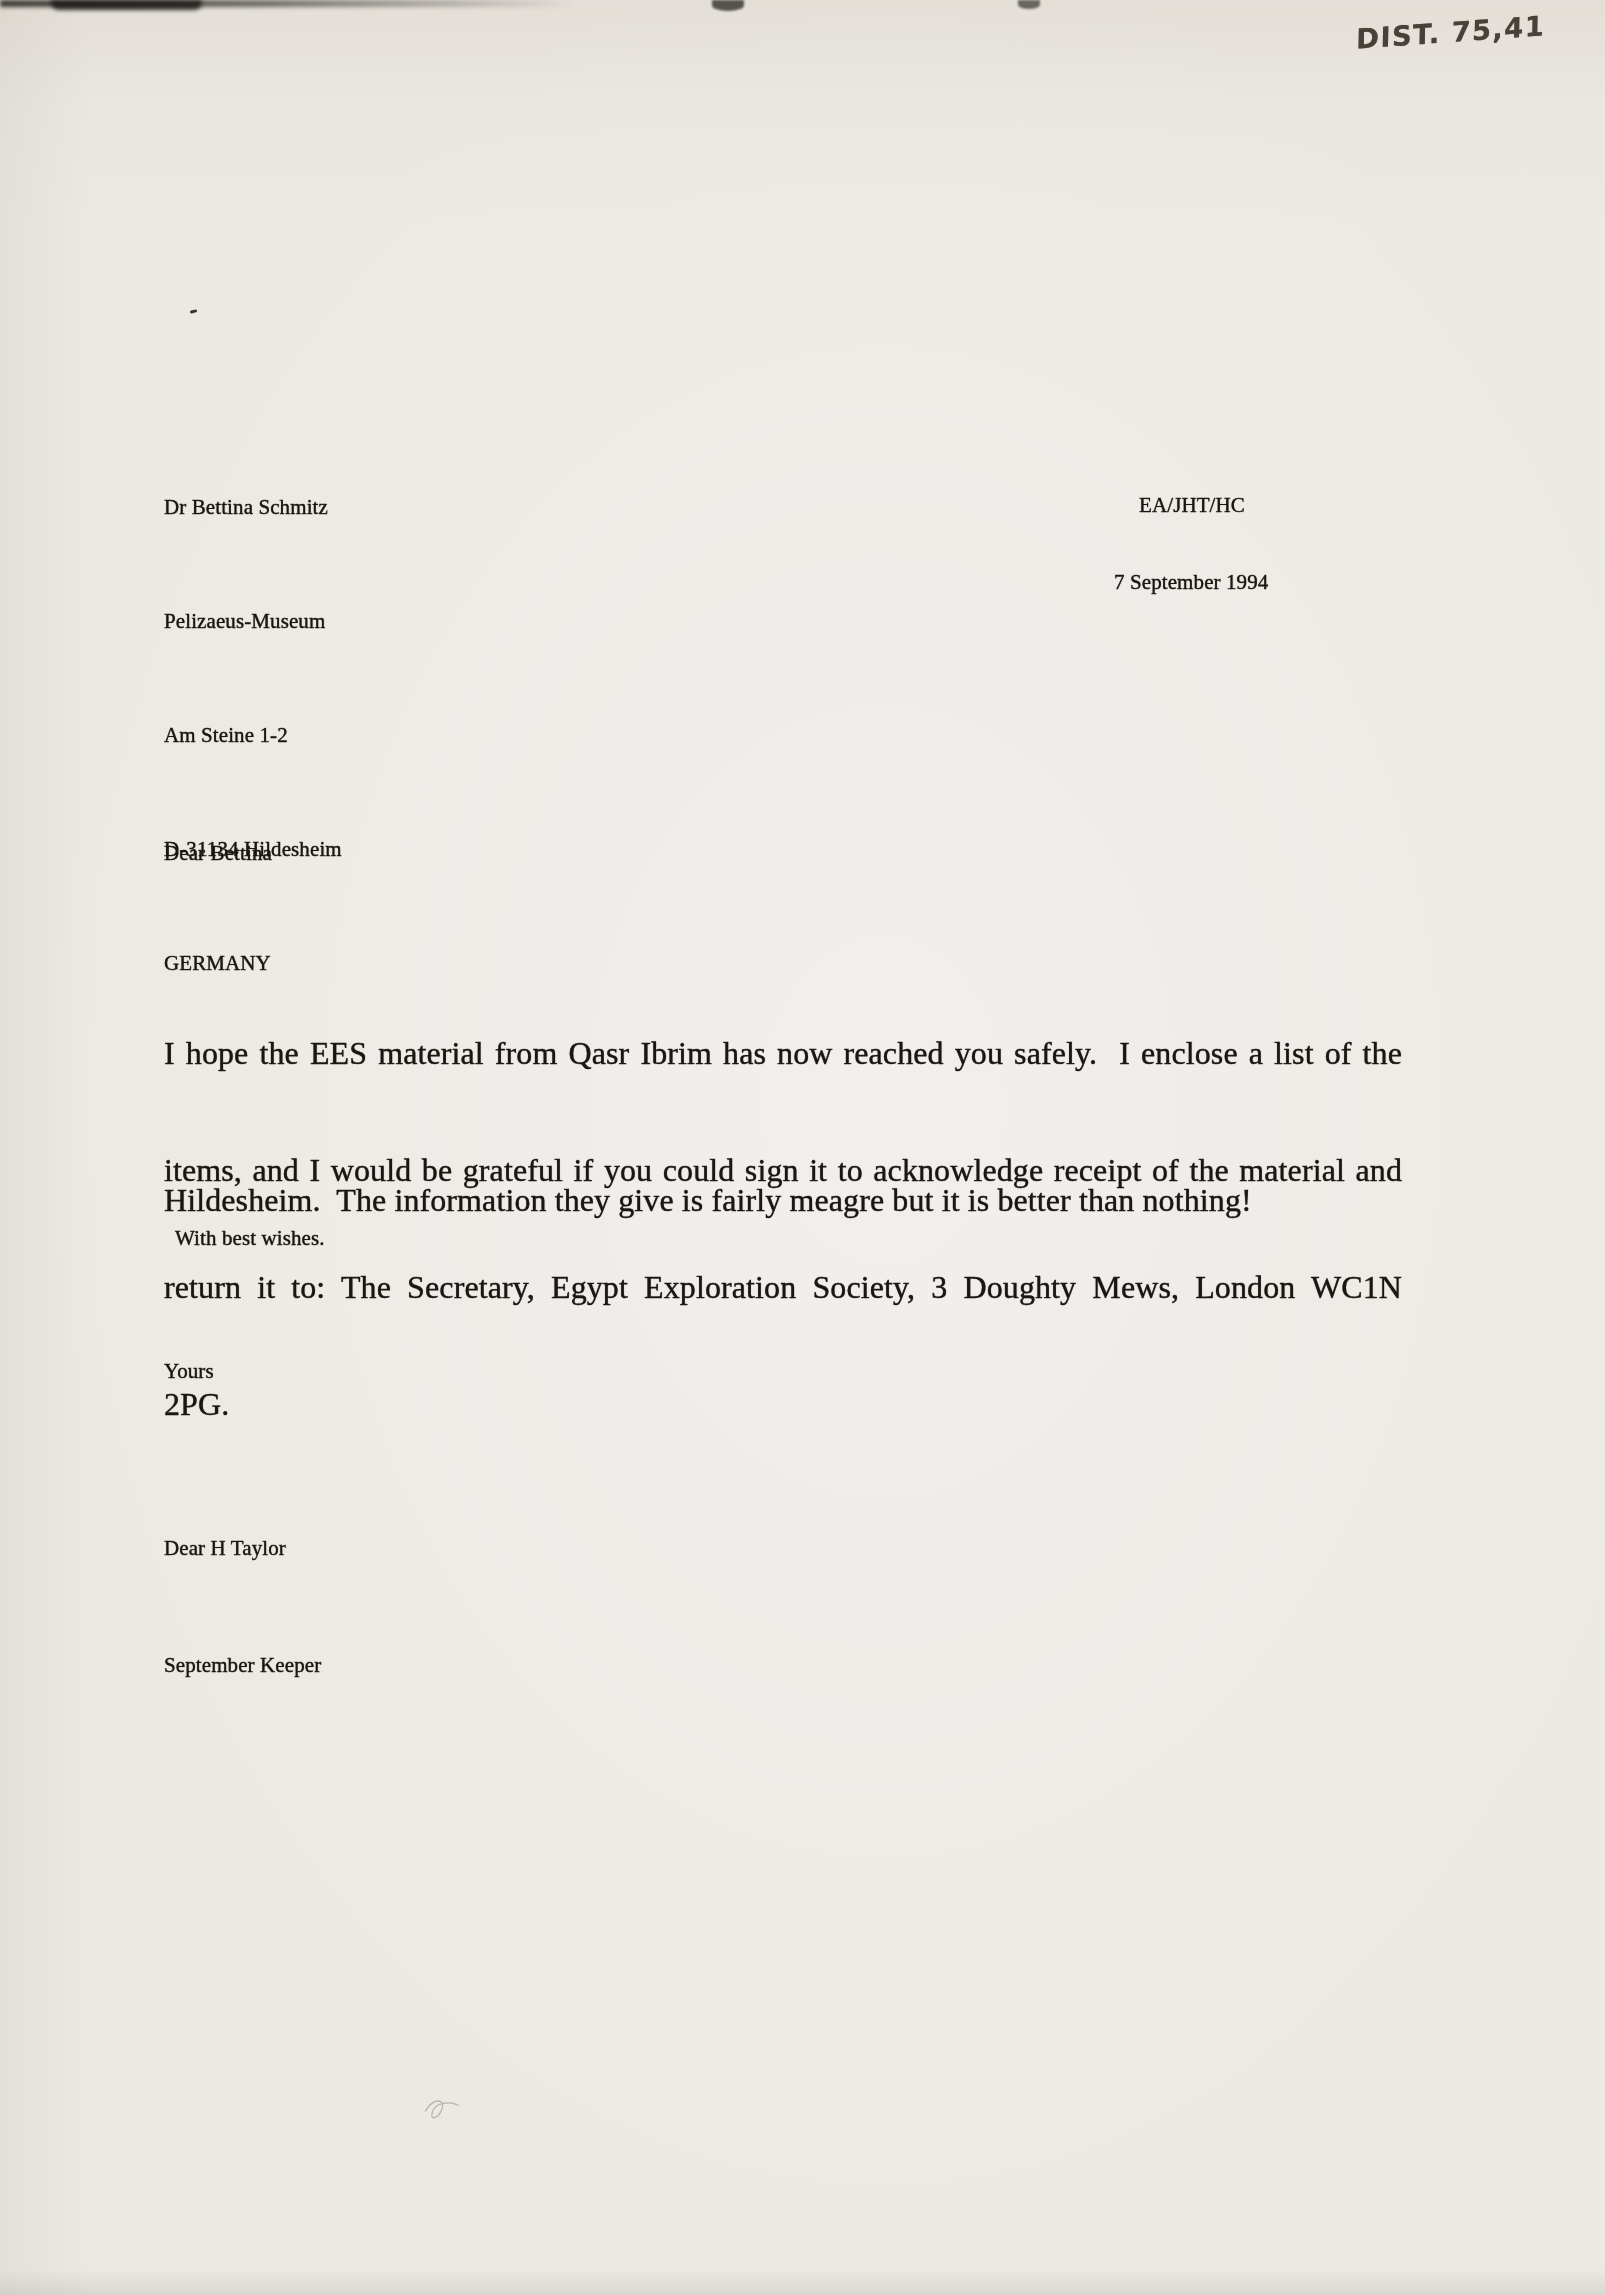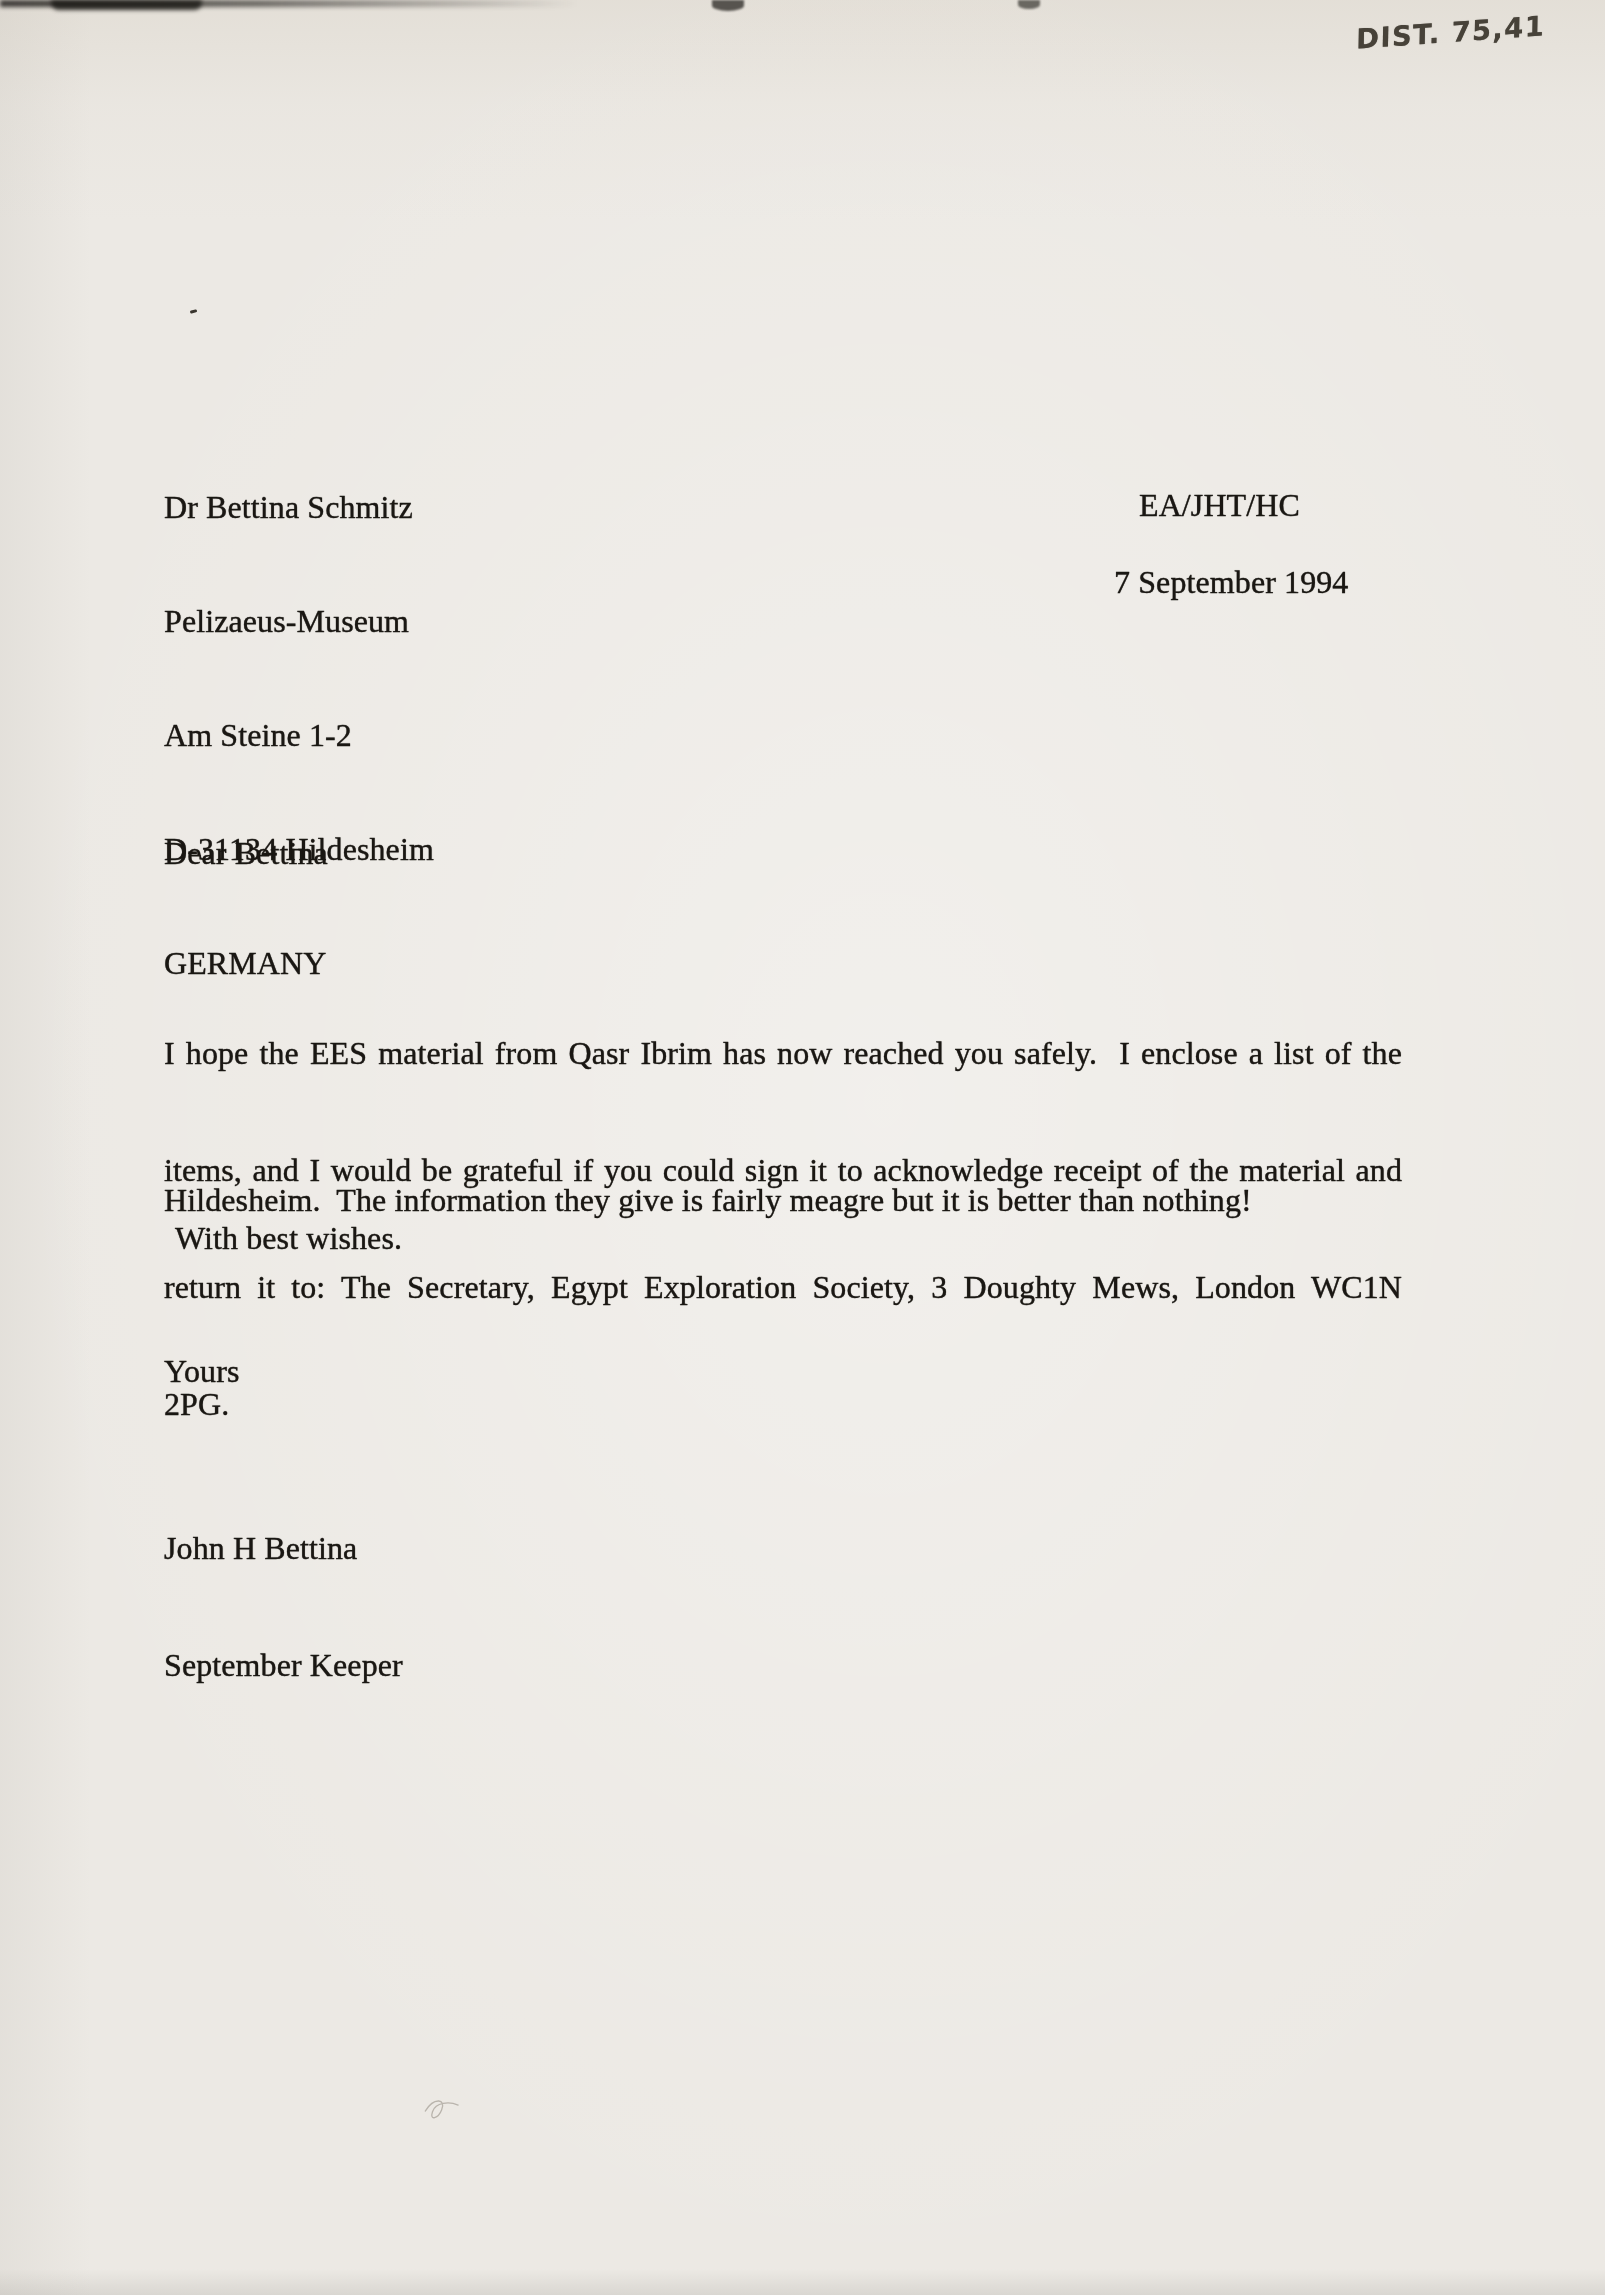--- a/index.html
+++ b/index.html
@@ -19,21 +19,21 @@
     position: absolute; inset: 0;
     pointer-events: none;
     background:
       linear-gradient(180deg, rgba(196,186,168,0.22), rgba(196,186,168,0.06) 105px, rgba(196,186,168,0) 223px),
       linear-gradient(90deg, rgba(150,145,135,0.10), rgba(150,145,135,0) 92px),
       linear-gradient(0deg, rgba(120,118,112,0.16), rgba(120,118,112,0) 26px),
       radial-gradient(ellipse at 55% 48%, rgba(255,255,255,0.30), rgba(255,255,255,0) 72%);
   }
   .txt {
     position: absolute;
-    font-size: 32px;
+    font-size: 21px;
     line-height: 39px;
     letter-spacing: 0.1px;
     text-shadow: 0 0 0.9px rgba(25,21,16,0.6);
     -webkit-text-stroke: 0.3px rgba(26,23,19,0.85);
     white-space: pre-wrap;
   }
   .addr { top: 412px; left: 164px; line-height: 38px; }
   .ref  { top: 486px; left: 1139px; text-align: right; }
   .date { top: 563px; left: 1114px; }
   .salutation { top: 834px; left: 164px; }
@@ -133,18 +133,18 @@
   </div>
 
   <div class="txt para para2">
     <div class="lline">Hildesheim.  The information they give is fairly meagre but it is better than nothing!</div>
   </div>
 
   <div class="txt wishes">With best wishes.</div>
   <div class="txt yours">Yours</div>
 
   <div class="txt sig">
-    <div>John H Bettina</div>
+    <div>Dear H Taylor</div>
     <div>September Keeper</div>
   </div>
 
 </div>
 
 
 </body></html>

